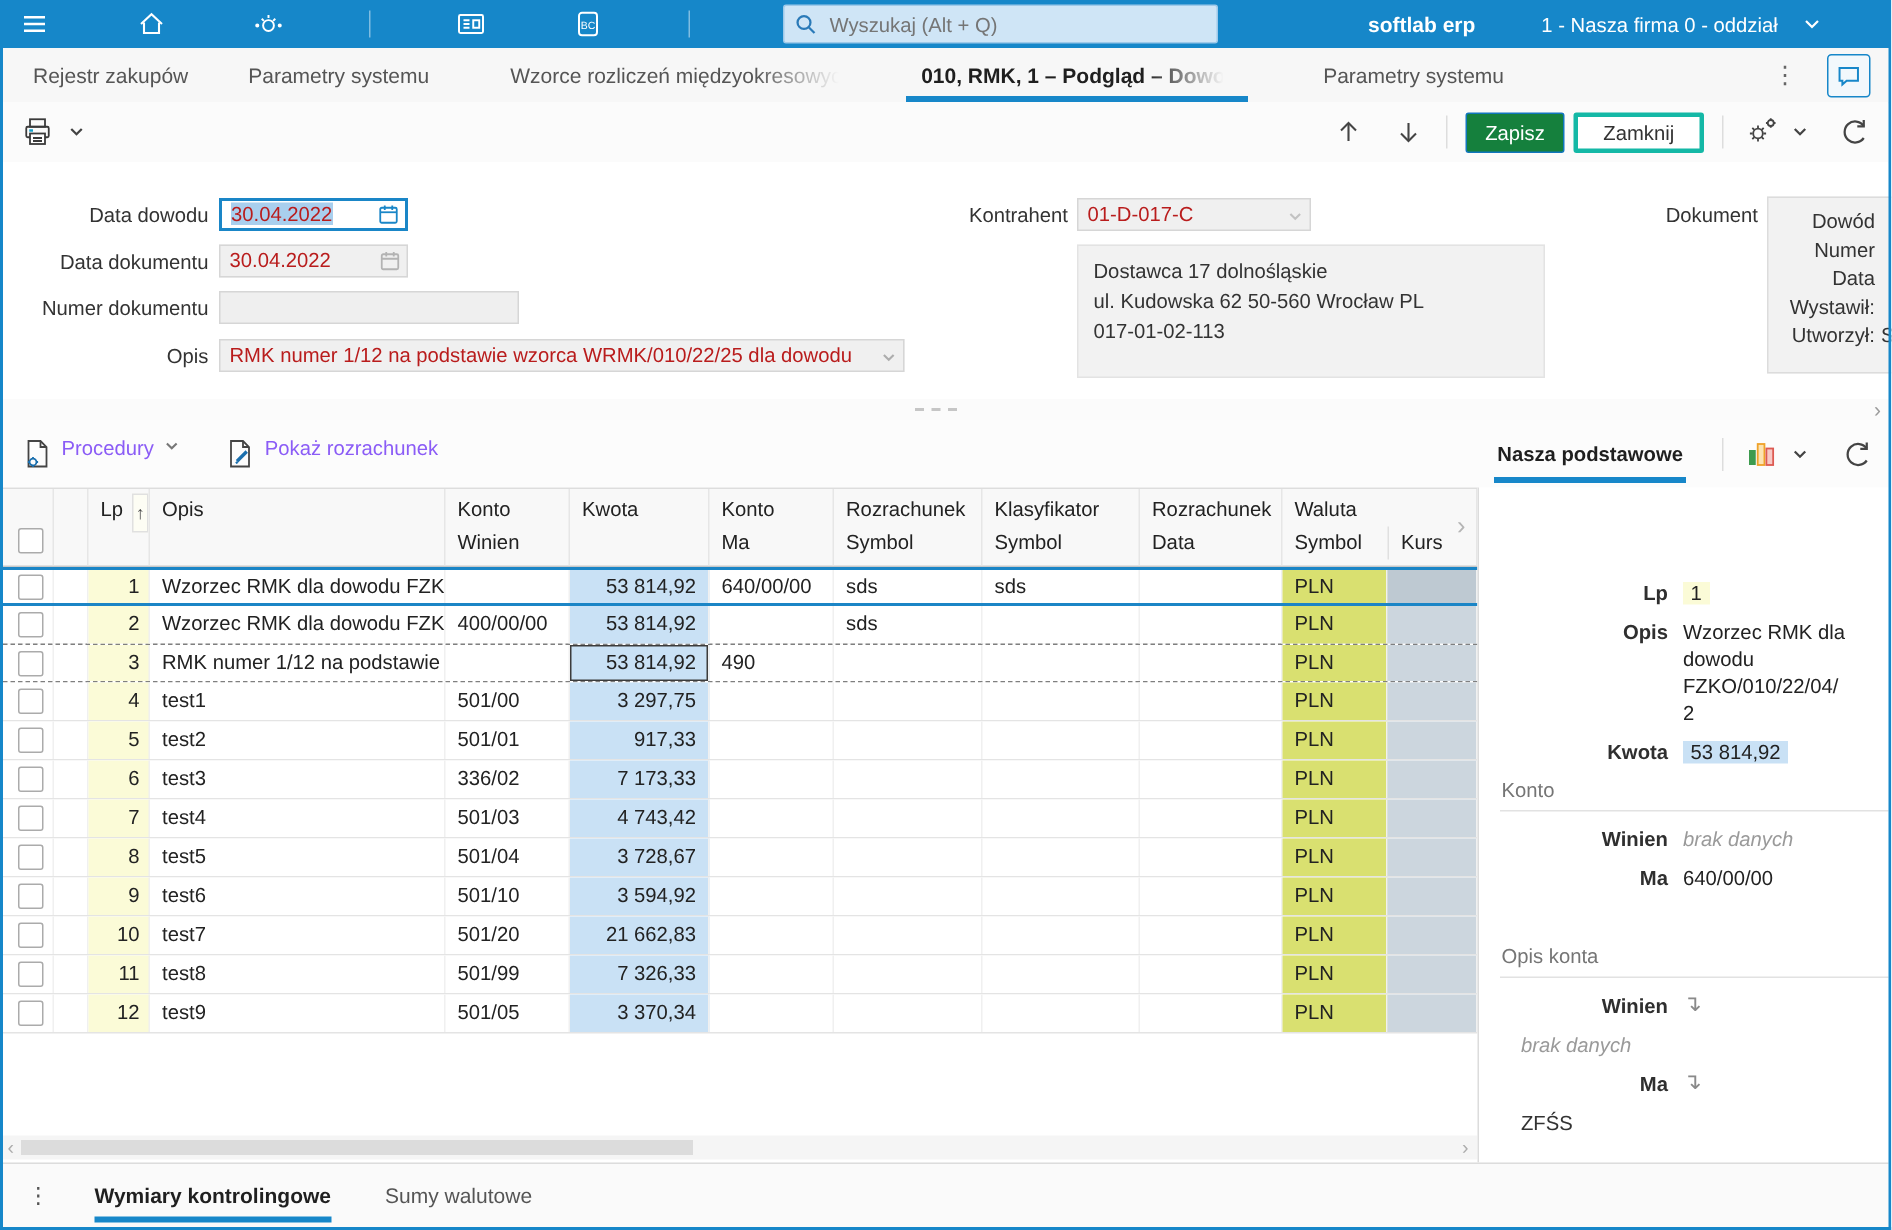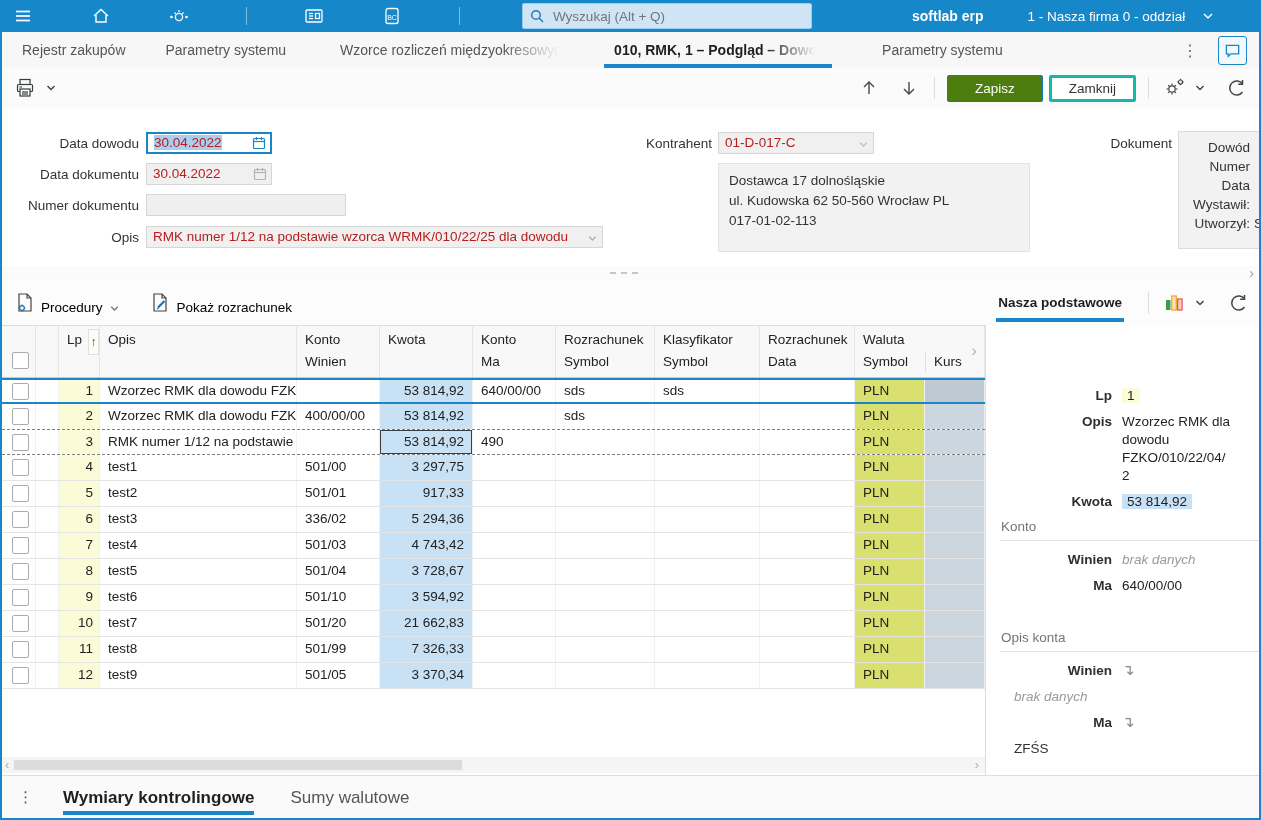--- a/index.html
+++ b/index.html
@@ -29,21 +29,21 @@
   .tab.active{color:#1f1f1f;font-weight:bold;}
   .tab.active::after{content:"";position:absolute;left:8px;right:8px;bottom:0;height:4px;background:#1787c9;}
   .tab-kebab{position:absolute;right:56px;top:5px;width:26px;height:26px;display:flex;align-items:center;justify-content:center;color:#666;font-size:16px;cursor:pointer;}
   .comment-btn{position:absolute;right:12px;top:4px;width:27px;height:27px;border:1px solid #1787c9;border-radius:3px;background:#f2f8fc;display:flex;align-items:center;justify-content:center;cursor:pointer;}
 
   
   .toolbar{position:absolute;left:2px;top:68px;width:1257px;height:40px;background:#fbfbfb;display:flex;align-items:center;border-bottom:1px solid #f1f1f1;}
   .tool{display:flex;align-items:center;justify-content:center;height:30px;min-width:26px;cursor:pointer;color:#444;}
   .vdiv{width:1px;height:22px;background:#ddd;margin:0 12px;}
   .btn{height:27px;border-radius:2px;font-family:"Liberation Sans",sans-serif;font-size:13.5px;cursor:pointer;}
-  .btn-primary{width:96px;background:#4d7c0f;border:1px solid #1176bd;color:#fff;}
+  .btn-primary{width:66px;background:#15803d;border:1px solid #1176bd;color:#fff;}
   .btn-secondary{width:87px;background:#fff;border:3px solid #14b8a6;color:#333;margin-left:6px;}
   .tbar-right{margin-left:auto;display:flex;align-items:center;margin-right:10px;}
 
   
   .formarea{position:absolute;left:2px;top:108px;width:1257px;height:158px;background:#fff;}
   .f-label{position:absolute;text-align:right;color:#333;font-size:13.5px;line-height:22px;white-space:nowrap;}
   .fld{position:absolute;box-sizing:border-box;height:22px;background:#f0f0f0;border:1px solid #d6d6d6;font-size:13.5px;color:#b91c1c;line-height:20px;padding:0 6px;white-space:nowrap;overflow:hidden;}
   .fld .chev{position:absolute;right:3px;top:4px;}
   .fld-date-active{background:#fff;border:2px solid #1a86c7;line-height:18px;}
   .fld-date-active .selhl{background:#a9cfee;}
@@ -54,21 +54,21 @@
   .doc-line{display:flex;line-height:19px;white-space:nowrap;}
   .doc-line .dlab{width:71px;text-align:right;flex:0 0 auto;}
   .doc-line .dval{margin-left:4px;}
 
   .form-scroll{position:absolute;left:2px;top:266px;width:1257px;height:14px;background:#fbfbfb;}
   .fs-chev{position:absolute;right:5px;top:-1px;color:#9b9b9b;font-size:14px;cursor:pointer;}
   .fs-grip{position:absolute;left:608px;top:6px;width:28px;border-top:2px dashed #c6c6c6;cursor:row-resize;}
 
   
   .gridbar{position:absolute;left:2px;top:280px;width:1257px;height:45px;background:#fcfcfc;display:flex;align-items:center;}
-  .gtool{display:flex;align-items:flex-end;margin-left:12px;cursor:pointer;color:#000000;font-size:13.5px;white-space:nowrap;}
+  .gtool{display:flex;align-items:flex-start;margin-left:12px;cursor:pointer;color:#8b5cf6;font-size:13.5px;white-space:nowrap;}
   .gtool svg{margin-right:5px;}
   .gtabs{margin-left:auto;display:flex;align-items:center;margin-right:8px;}
   .gtab{height:45px;line-height:45px;padding:0 14px;color:#555;position:relative;cursor:pointer;font-size:13.5px;white-space:nowrap;}
   .gtab.active{color:#1f1f1f;font-weight:bold;}
   .gtab.active::after{content:"";position:absolute;left:12px;right:12px;bottom:3px;height:4px;background:#1787c9;}
 
   
   .tablewrap{position:absolute;left:2px;top:325px;width:983px;height:450px;background:#fff;border-top:1px solid #ddd;box-sizing:border-box;}
   .thead{display:grid;grid-template-columns:34px 23px 41px 197px 83px 93px 83px 99px 105px 95px 130px;height:52px;background:#f8f8f8;border-bottom:1px solid #c9c9c9;box-sizing:border-box;position:relative;}
   .th{box-sizing:border-box;border-right:1px solid #e6e6e6;padding:3px 0 0 8px;font-size:13.5px;color:#222;line-height:22px;overflow:hidden;white-space:nowrap;position:relative;cursor:pointer;}
@@ -113,21 +113,21 @@
   .muted{color:#9a9a9a;font-style:italic;}
   .psection{color:#757575;margin:8px 0 0 15px;}
   .psection.mt-lg{margin-top:35px;}
   .pdivider{height:1px;background:#e2e2e2;margin:6px 0 10px 14px;}
   .pfull{margin:0 0 8px 28px;line-height:18px;}
   .corner-arrow{color:#8a8a8a;font-size:15px;line-height:16px;cursor:pointer;}
 
   
   .bottombar{position:absolute;left:2px;top:775px;width:1257px;height:43px;background:#fafafa;border-top:1px solid #dcdcdc;box-sizing:border-box;display:flex;align-items:center;}
   .bb-kebab{margin-left:16px;color:#555;font-size:15px;cursor:pointer;}
-  .btab{height:43px;line-height:43px;position:relative;cursor:pointer;white-space:nowrap;font-size:17px;}
+  .btab{height:43px;line-height:43px;position:relative;cursor:pointer;white-space:nowrap;font-size:14px;}
   .btab1{margin-left:30px;font-weight:bold;color:#1f1f1f;}
   .btab1::after{content:"";position:absolute;left:0;right:0;bottom:4px;height:4px;background:#1787c9;}
   .btab2{margin-left:36px;color:#555;}
 </style>
 </head>
 <body>
 
 <div class="app">
   <div class="edge edge-l"></div>
   <div class="edge edge-r"></div>
@@ -575,21 +575,21 @@
       <div class="td c-kurs"></div>
     </div>
         <div class="tr">
       <div class="td c-cb">
             <span class="cb"></span>
           </div>
       <div class="td"></div>
       <div class="td c-lp">6</div>
       <div class="td">test3</div>
       <div class="td">336/02</div>
-      <div class="td c-kwota">5 294,36</div>
+      <div class="td c-kwota">7 173,33</div>
       <div class="td"></div>
       <div class="td"></div>
       <div class="td"></div>
       <div class="td"></div>
       <div class="td c-wal">PLN</div>
       <div class="td c-kurs"></div>
     </div>
         <div class="tr">
       <div class="td c-cb">
             <span class="cb"></span>

